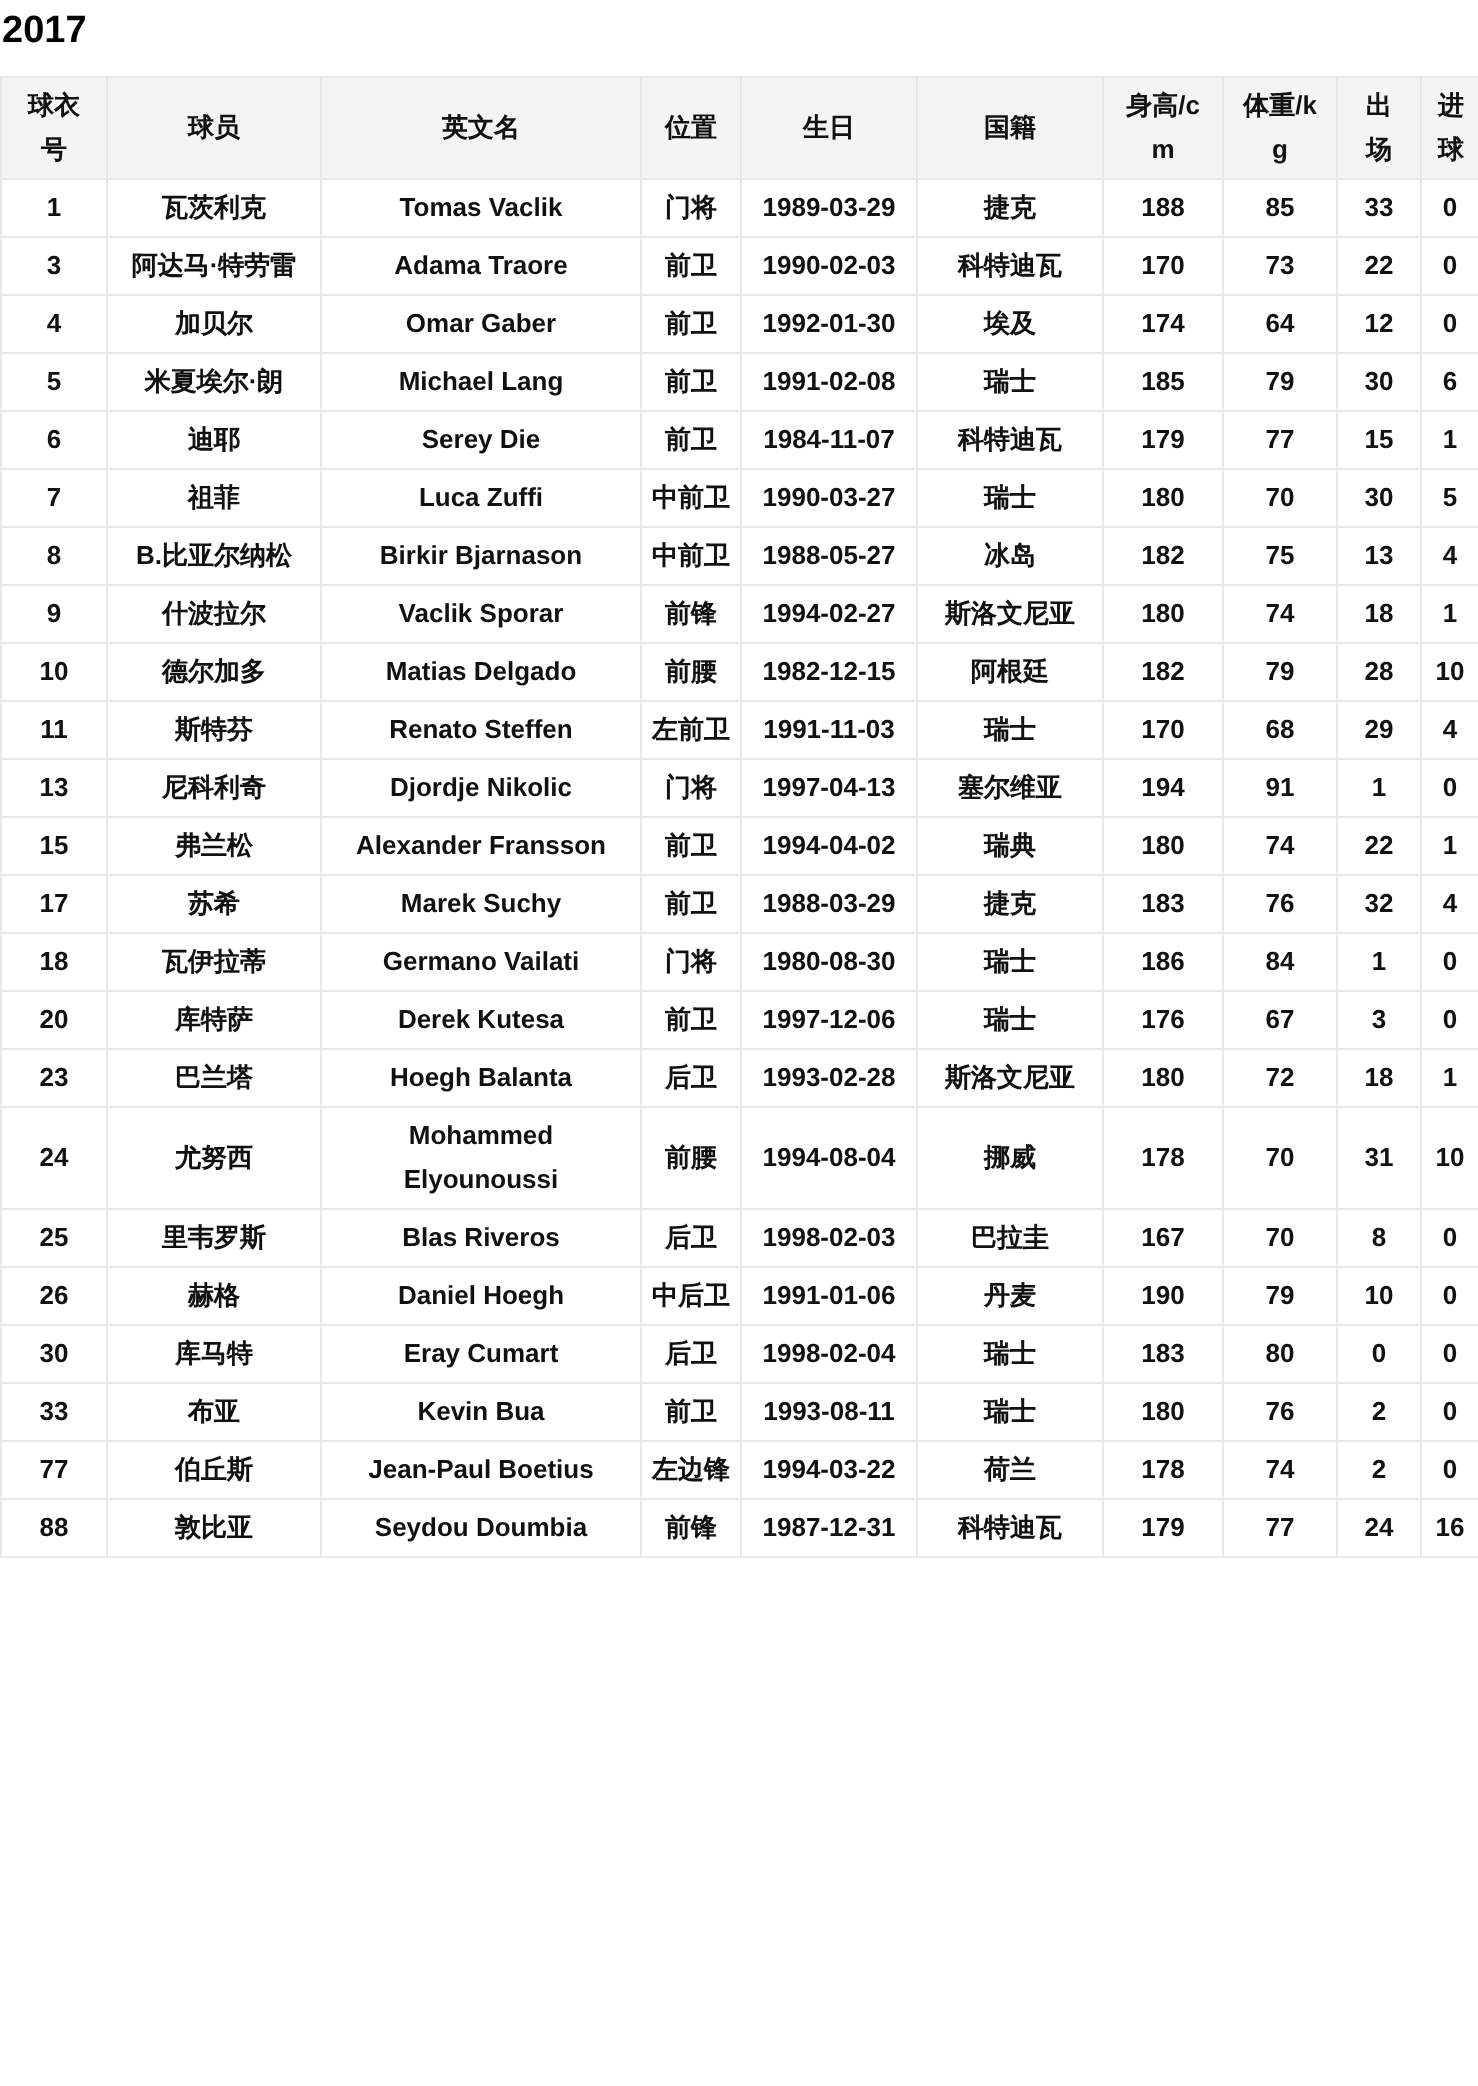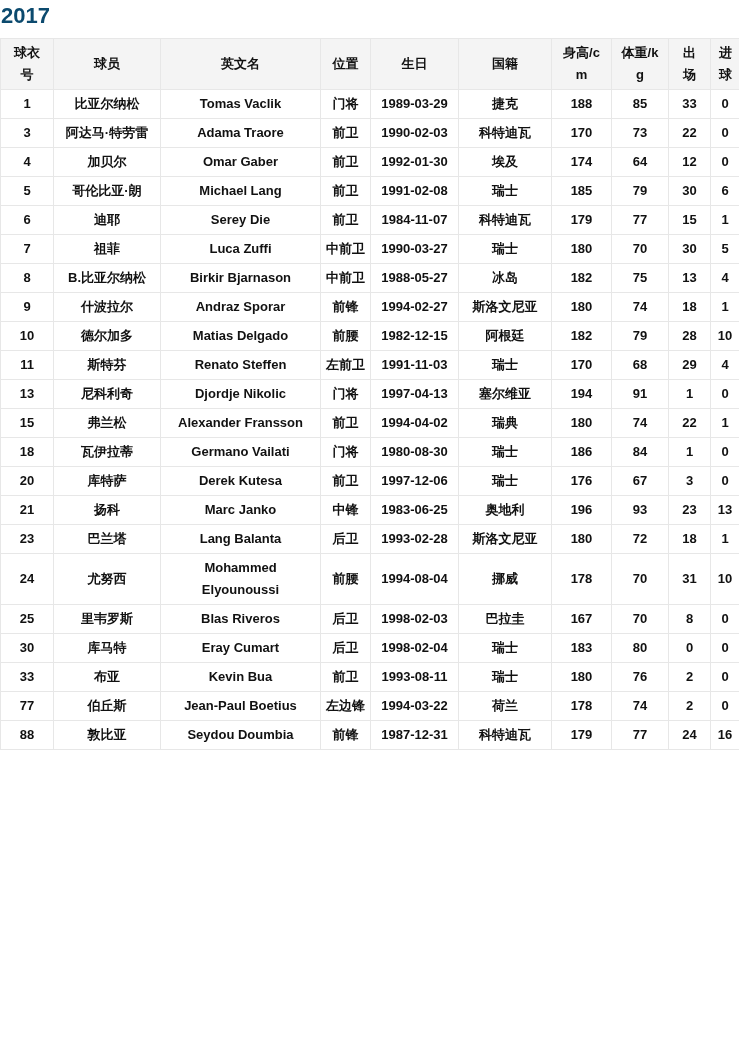--- a/index.html
+++ b/index.html
@@ -8,25 +8,25 @@
     background: #ffffff;
     width: 739px;
   }
   body {
     font-family: "Liberation Sans", "DejaVu Sans", sans-serif;
     color: var(--text, #111111);
     padding-top: 5px;
     box-sizing: border-box;
   }
   .page-title {
-    font-size: 22px;
+    font-size: 19px;
     font-weight: bold;
     margin: 0 0 11px 1px;
     line-height: 22px;
-    color: #0c4a6e;
+    color: #000000;
   }
   table.squad {
     width: 739px;
     border-collapse: collapse;
     table-layout: fixed;
     font-size: 13px;
     font-weight: bold;
     text-align: center;
   }
   table.squad th, table.squad td {
@@ -86,21 +86,21 @@
         <th>国籍</th>
         <th>身高/cm</th>
         <th>体重/kg</th>
         <th>出场</th>
         <th>进球</th>
       </tr>
   </thead>
   <tbody>
       <tr>
         <td>1</td>
-        <td>比亚尔纳松</td>
+        <td>瓦茨利克</td>
         <td>Tomas Vaclik</td>
         <td>门将</td>
         <td>1989-03-29</td>
         <td>捷克</td>
         <td>188</td>
         <td>85</td>
         <td>33</td>
         <td>0</td>
       </tr>
       <tr>
@@ -122,21 +122,21 @@
         <td>前卫</td>
         <td>1992-01-30</td>
         <td>埃及</td>
         <td>174</td>
         <td>64</td>
         <td>12</td>
         <td>0</td>
       </tr>
       <tr>
         <td>5</td>
-        <td>哥伦比亚·朗</td>
+        <td>米夏埃尔·朗</td>
         <td>Michael Lang</td>
         <td>前卫</td>
         <td>1991-02-08</td>
         <td>瑞士</td>
         <td>185</td>
         <td>79</td>
         <td>30</td>
         <td>6</td>
       </tr>
       <tr>
@@ -171,21 +171,21 @@
         <td>1988-05-27</td>
         <td>冰岛</td>
         <td>182</td>
         <td>75</td>
         <td>13</td>
         <td>4</td>
       </tr>
       <tr>
         <td>9</td>
         <td>什波拉尔</td>
-        <td>Andraz Sporar</td>
+        <td>Vaclik Sporar</td>
         <td>前锋</td>
         <td>1994-02-27</td>
         <td>斯洛文尼亚</td>
         <td>180</td>
         <td>74</td>
         <td>18</td>
         <td>1</td>
       </tr>
       <tr>
         <td>10</td>
@@ -229,20 +229,32 @@
         <td>Alexander Fransson</td>
         <td>前卫</td>
         <td>1994-04-02</td>
         <td>瑞典</td>
         <td>180</td>
         <td>74</td>
         <td>22</td>
         <td>1</td>
       </tr>
       <tr>
+        <td>17</td>
+        <td>苏希</td>
+        <td>Marek Suchy</td>
+        <td>前卫</td>
+        <td>1988-03-29</td>
+        <td>捷克</td>
+        <td>183</td>
+        <td>76</td>
+        <td>32</td>
+        <td>4</td>
+      </tr>
+      <tr>
         <td>18</td>
         <td>瓦伊拉蒂</td>
         <td>Germano Vailati</td>
         <td>门将</td>
         <td>1980-08-30</td>
         <td>瑞士</td>
         <td>186</td>
         <td>84</td>
         <td>1</td>
         <td>0</td>
@@ -253,35 +265,23 @@
         <td>Derek Kutesa</td>
         <td>前卫</td>
         <td>1997-12-06</td>
         <td>瑞士</td>
         <td>176</td>
         <td>67</td>
         <td>3</td>
         <td>0</td>
       </tr>
       <tr>
-        <td>21</td>
-        <td>扬科</td>
-        <td>Marc Janko</td>
-        <td>中锋</td>
-        <td>1983-06-25</td>
-        <td>奥地利</td>
-        <td>196</td>
-        <td>93</td>
-        <td>23</td>
-        <td>13</td>
-      </tr>
-      <tr>
         <td>23</td>
         <td>巴兰塔</td>
-        <td>Lang Balanta</td>
+        <td>Hoegh Balanta</td>
         <td>后卫</td>
         <td>1993-02-28</td>
         <td>斯洛文尼亚</td>
         <td>180</td>
         <td>72</td>
         <td>18</td>
         <td>1</td>
       </tr>
       <tr>
         <td>24</td>
@@ -301,20 +301,32 @@
         <td>Blas Riveros</td>
         <td>后卫</td>
         <td>1998-02-03</td>
         <td>巴拉圭</td>
         <td>167</td>
         <td>70</td>
         <td>8</td>
         <td>0</td>
       </tr>
       <tr>
+        <td>26</td>
+        <td>赫格</td>
+        <td>Daniel Hoegh</td>
+        <td>中后卫</td>
+        <td>1991-01-06</td>
+        <td>丹麦</td>
+        <td>190</td>
+        <td>79</td>
+        <td>10</td>
+        <td>0</td>
+      </tr>
+      <tr>
         <td>30</td>
         <td>库马特</td>
         <td>Eray Cumart</td>
         <td>后卫</td>
         <td>1998-02-04</td>
         <td>瑞士</td>
         <td>183</td>
         <td>80</td>
         <td>0</td>
         <td>0</td>

